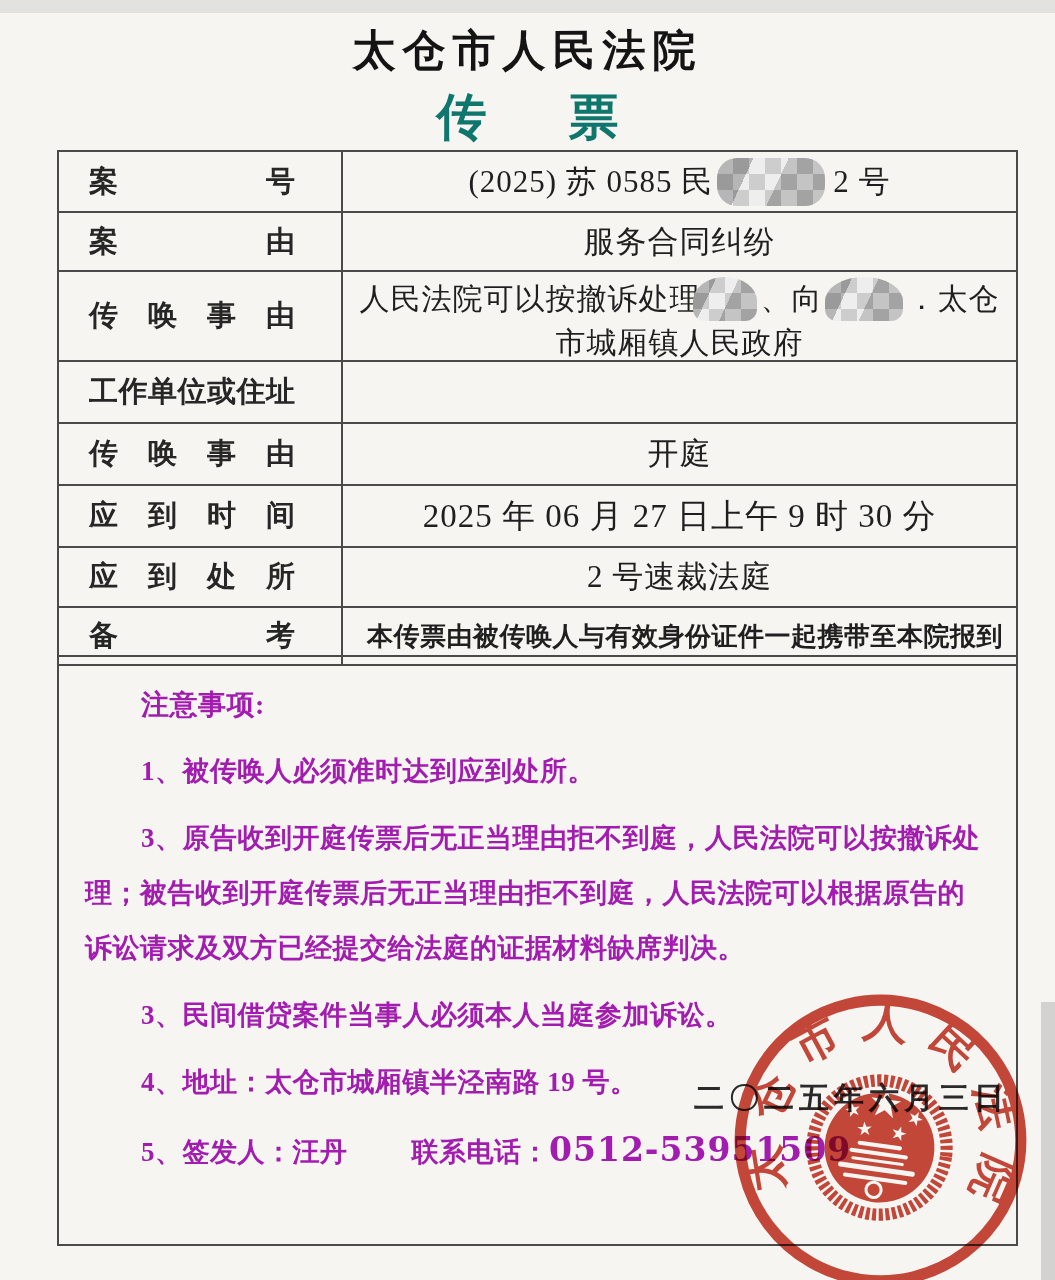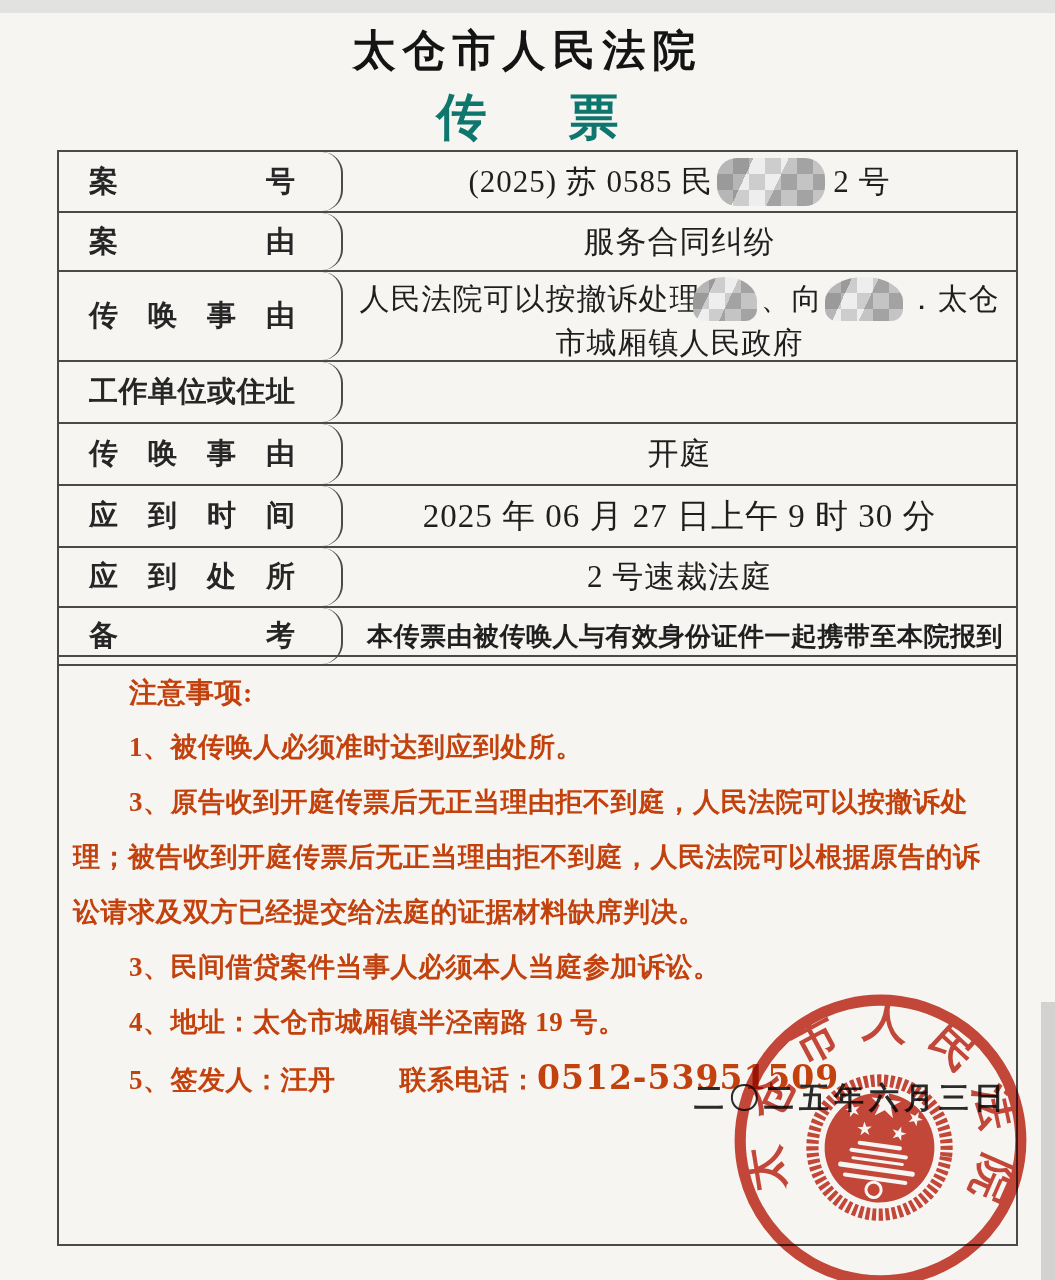--- a/index.html
+++ b/index.html
@@ -26,21 +26,21 @@
   .s-table{
     position:absolute;left:57px;top:150px;width:961px;
     border:2px solid #4a4a4a;box-sizing:border-box;background:transparent;
   }
   .trow{display:flex;border-bottom:2px solid #4a4a4a;}
   .trow:last-child{border-bottom:none;}
   .tlabel{
     width:284px;box-sizing:border-box;border-right:2px solid #4a4a4a;
     font-size:29px;font-weight:600;color:#262626;
     padding:0 46px 0 30px;
-    display:flex;flex-direction:column;justify-content:center;border-radius:21px;
+    display:flex;flex-direction:column;justify-content:center;
   }
   .tlabel span{display:block;text-align:justify;text-align-last:justify;width:100%;}
   .tvalue{
     flex:1;display:flex;align-items:center;justify-content:center;
     font-size:31px;color:#1f1f1f;letter-spacing:1px;padding:0 8px;box-sizing:border-box;
   }
   .tvalue.multiline{display:block;text-align:center;line-height:43px;padding-top:5px;}
   .tvalue.remark{justify-content:flex-start;font-weight:700;font-size:26px;letter-spacing:0.5px;padding-left:24px;}
 
   .redact{
@@ -52,21 +52,21 @@
   }
   .redact-case{width:108px;margin:0 8px 0 4px;border-radius:20px;height:48px;vertical-align:-13px;}
   .redact-a{width:64px;margin:0 4px 0 -8px;border-radius:50% 50% 12px 12px / 55% 55% 12px 12px;}
   .redact-b{width:78px;margin:0 4px 0 2px;border-radius:50% 50% 12px 12px / 55% 55% 12px 12px;}
 
   .notes-box{
     position:absolute;left:57px;top:655px;width:961px;height:591px;
     border:2px solid #4a4a4a;box-sizing:border-box;
     padding:8px 14px 0 14px;
   }
-  .notes-box p{margin:0;font-size:27px;line-height:55px;text-indent:56px;color:#c2410c;font-weight:600;letter-spacing:0.5px;}
+  .notes-box p{margin:12px;font-size:27px;line-height:55px;text-indent:56px;color:#a21caf;font-weight:600;letter-spacing:0.5px;}
   .n-heading{font-weight:800 !important;font-size:28px !important;}
   .n-sign .gap{display:inline-block;width:64px;}
   .n-sign .phone{font-size:33px;font-weight:700;letter-spacing:1px;font-family:"DejaVu Serif","Liberation Serif",serif;}
 
   .issue-date{
     position:absolute;top:1078px;right:46px;z-index:1;
     font-size:30px;letter-spacing:5px;font-weight:600;color:#2a2a2a;
   }
 
   .seal{

